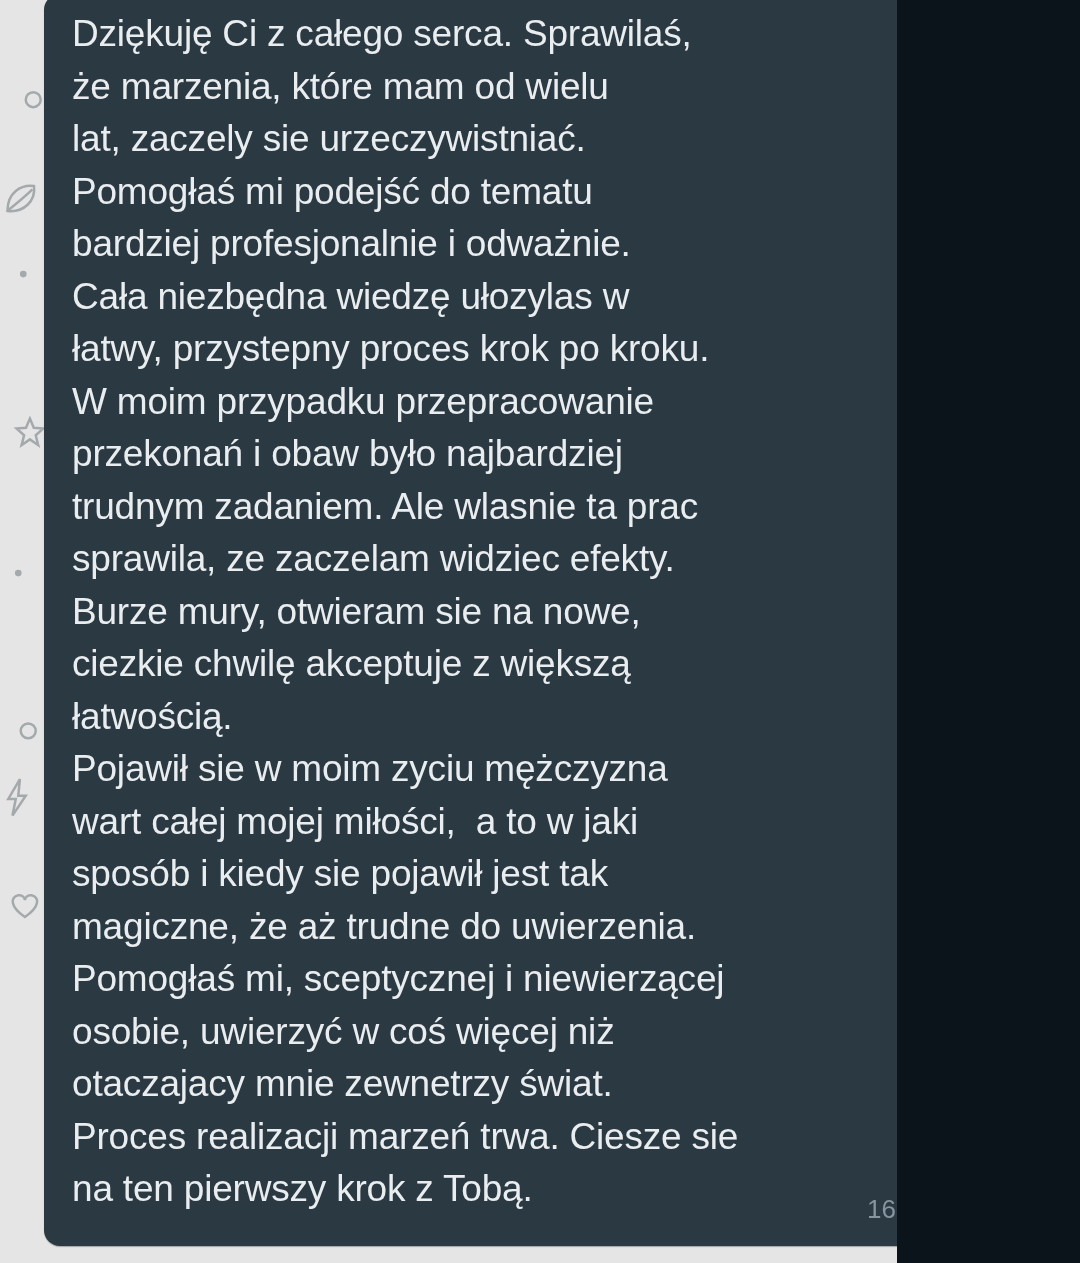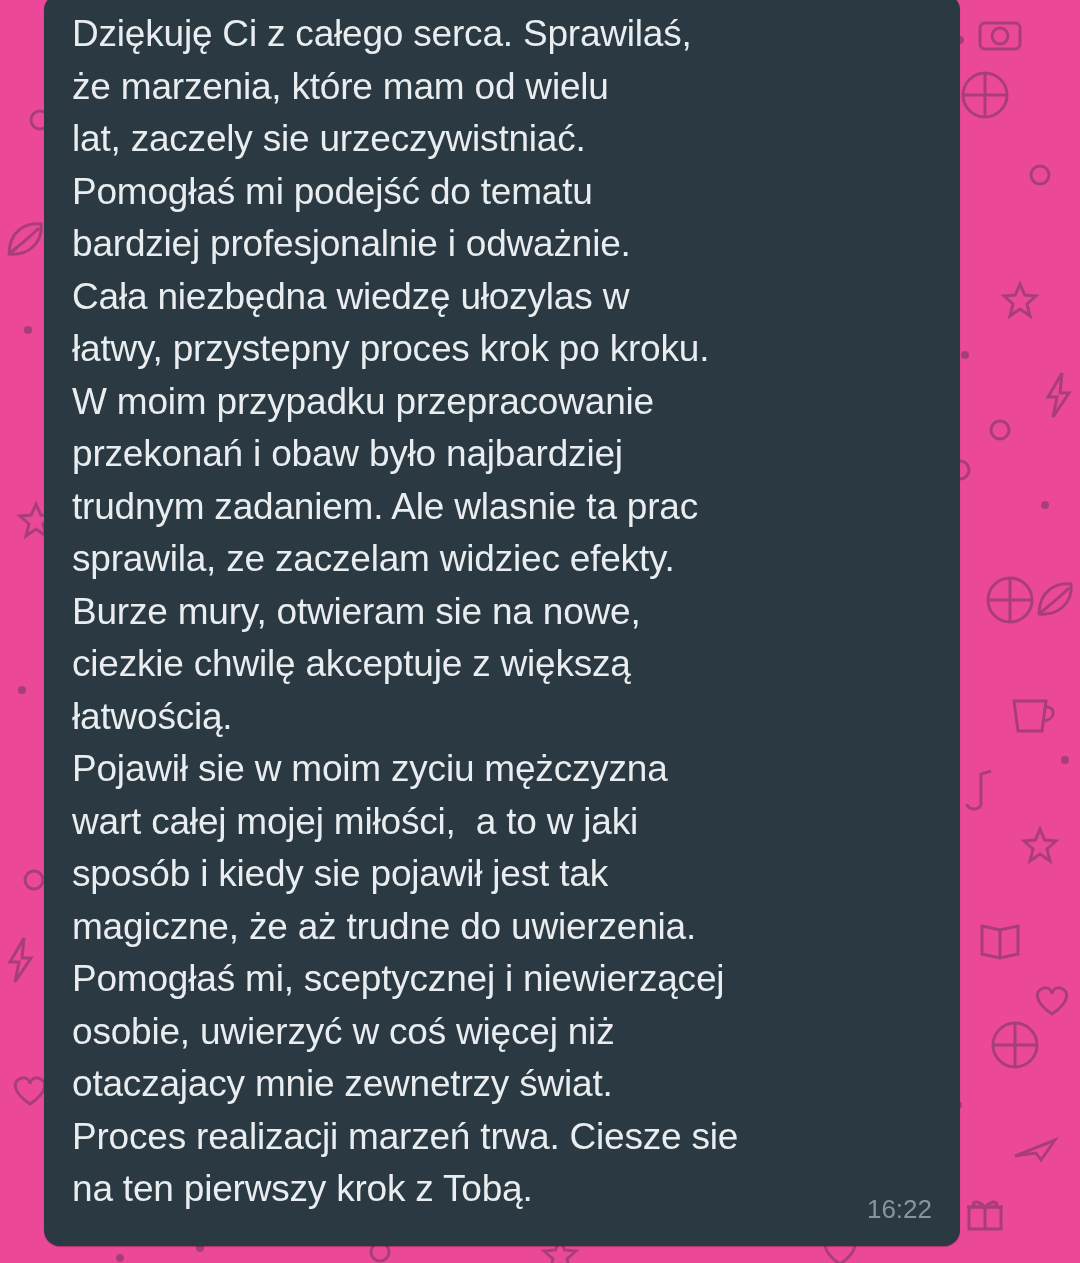--- a/index.html
+++ b/index.html
@@ -10,23 +10,23 @@
   body {
     width: 1080px;
     height: 1263px;
     overflow: hidden;
     font-family: "Liberation Sans", sans-serif;
   }
 
   
   .chat-screen {
     position: relative;
-    width: 1080px;
+    width: 897px;
     height: 1263px;
-    background: #ec4899;
+    background: #e5e5e5;
     overflow: hidden;
   }
   .doodle-layer {
     position: absolute;
     inset: 0;
     opacity: 0.32;
     pointer-events: none;
   }
 
   

